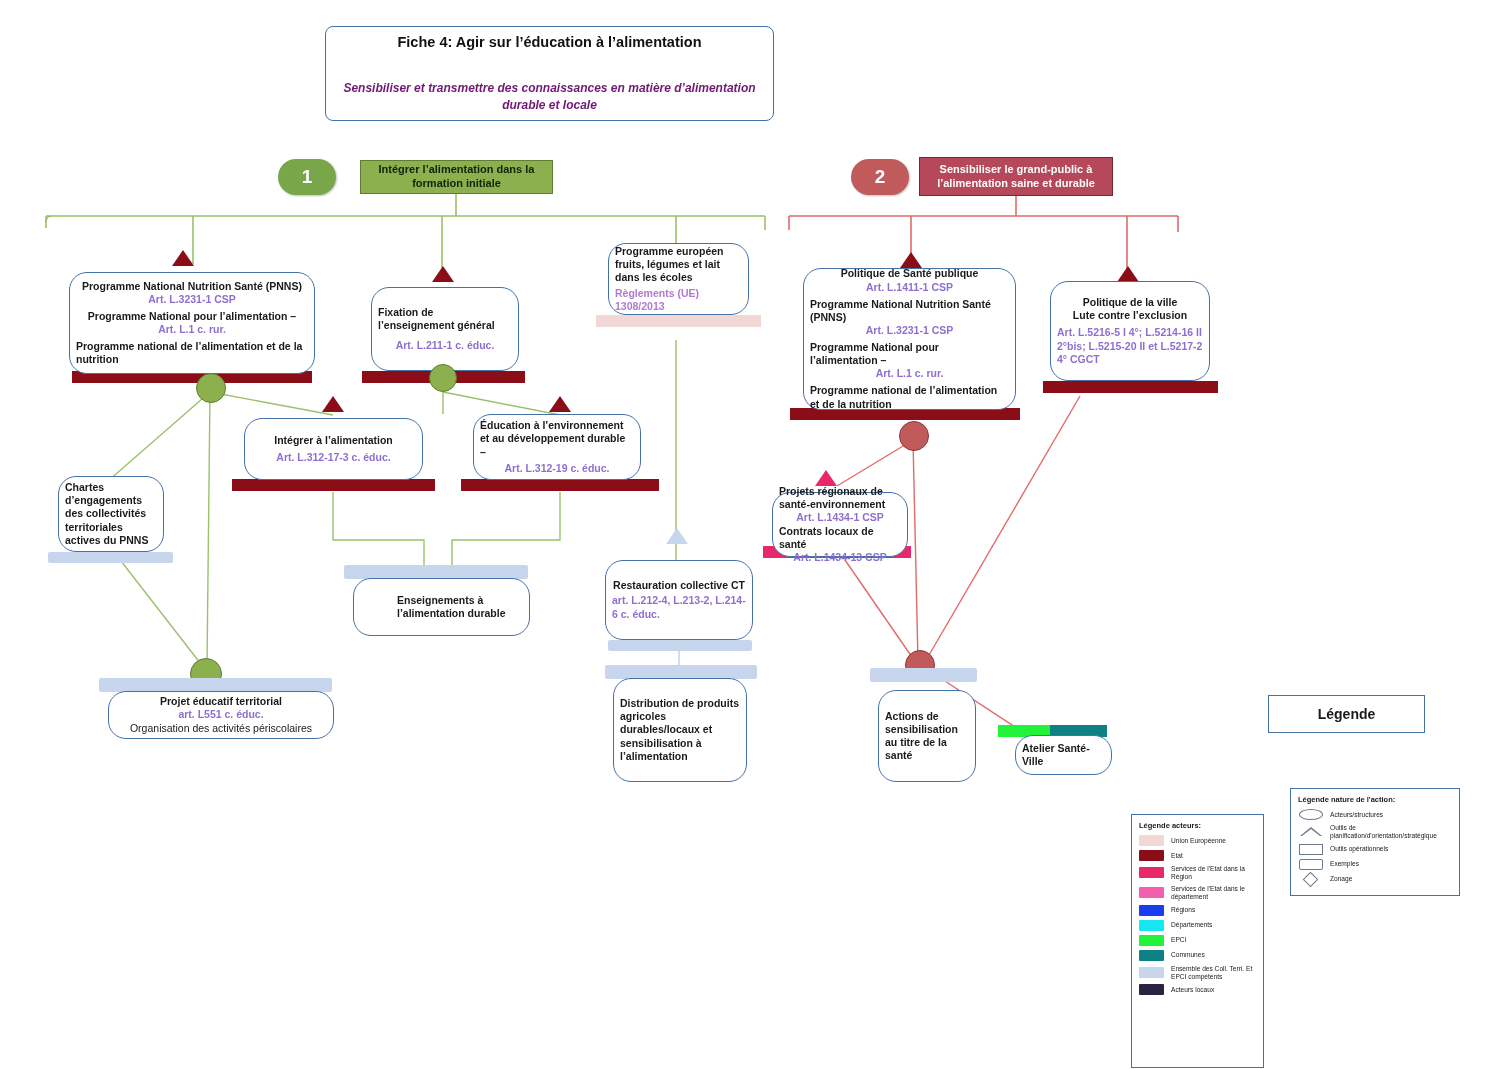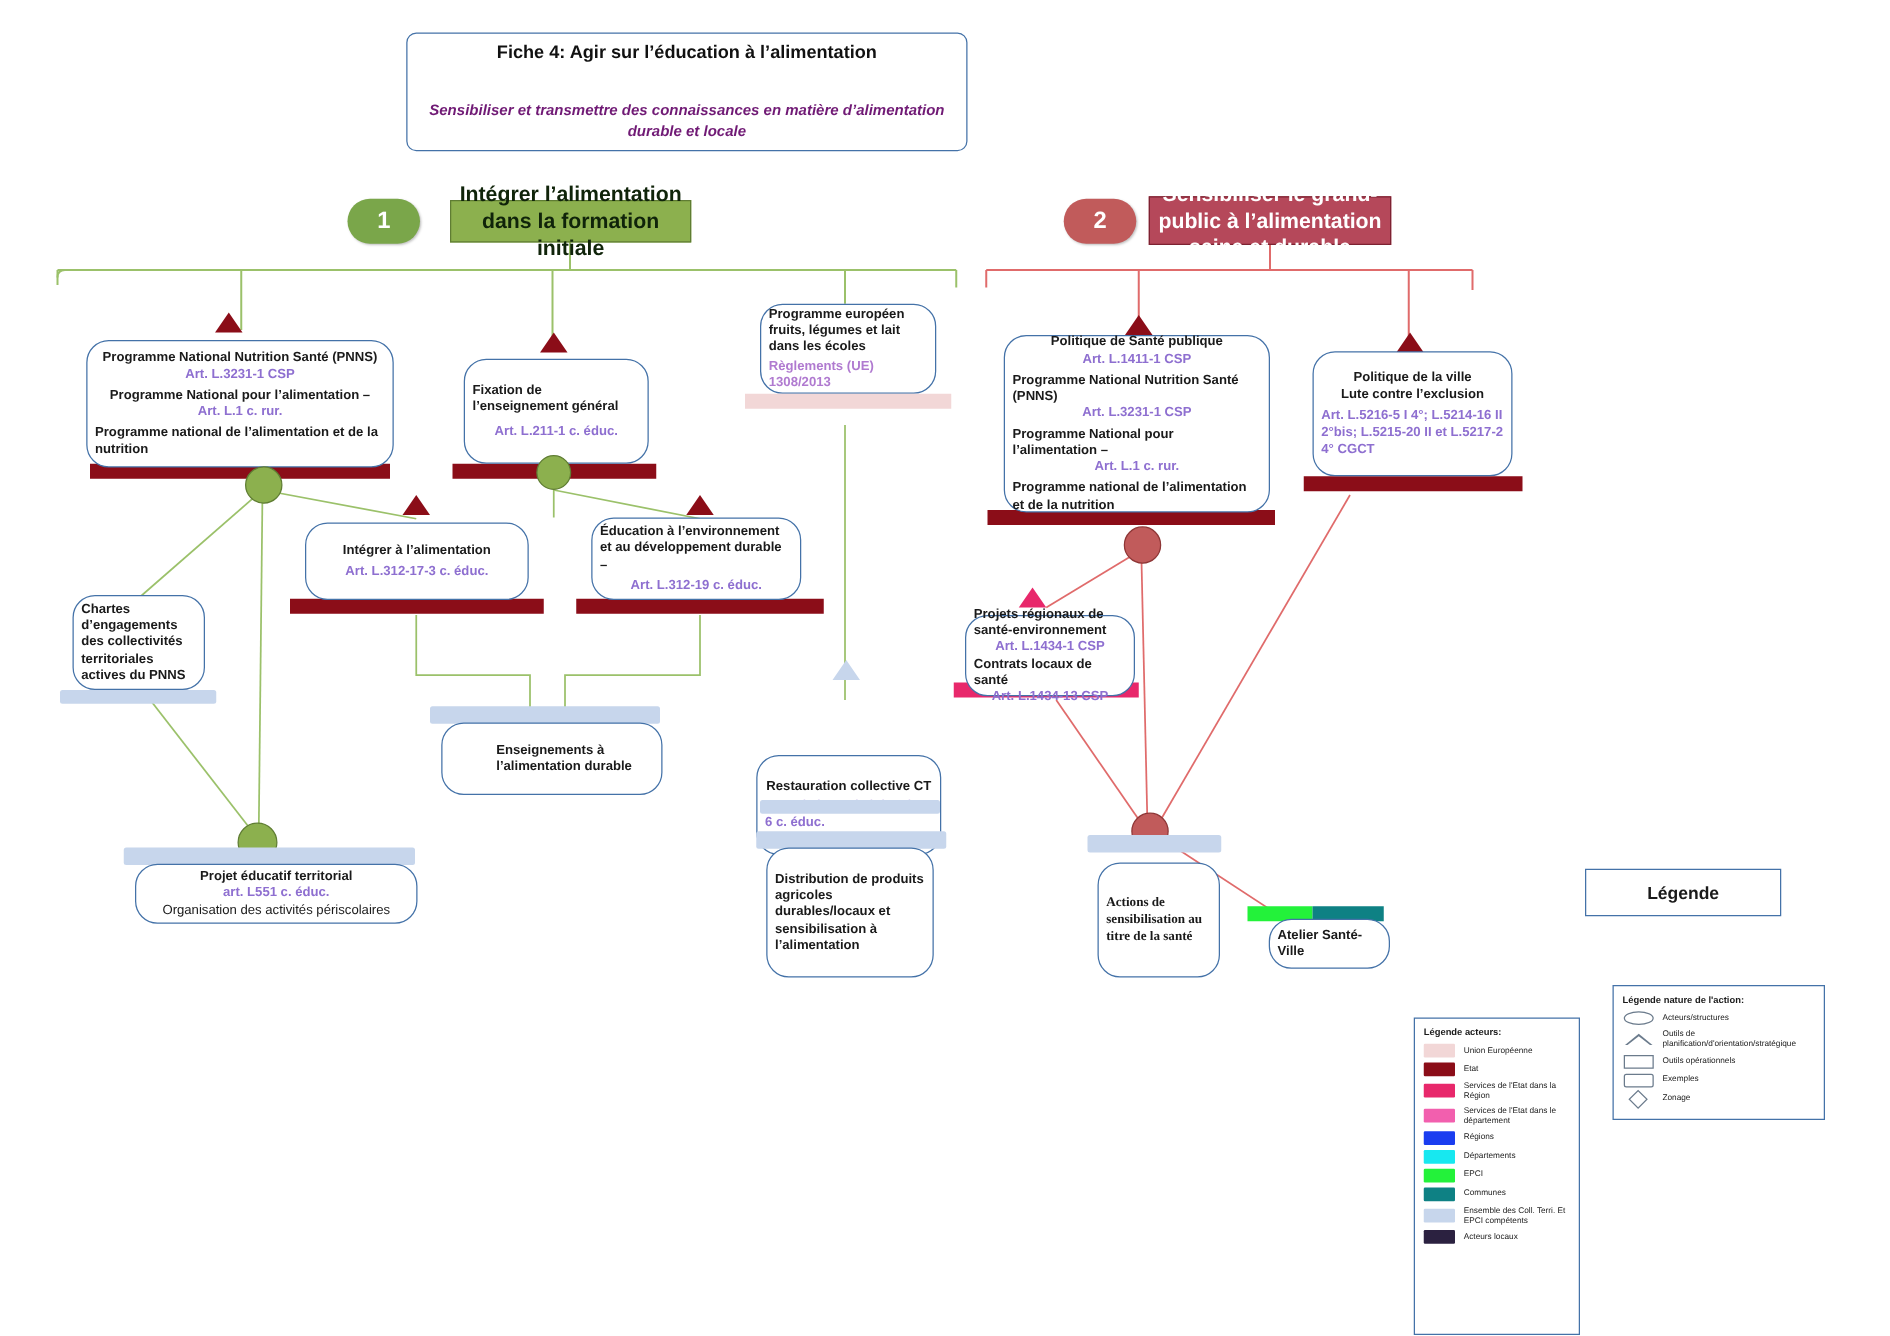--- a/index.html
+++ b/index.html
@@ -25,21 +25,21 @@
   #title-card .s{font-style:italic;font-weight:bold;font-size:12px;color:#701a75;margin-top:10px;text-align:center;line-height:1.35;}
 
   
   .pill{position:absolute;width:58px;height:36px;border-radius:18px;display:flex;align-items:center;
         justify-content:center;color:#fff;font-size:19px;font-weight:bold;}
   .pill.green{background:#7aa64a;box-shadow:1px 1px 2px rgba(0,0,0,.25);}
   .pill.red{background:#c15b5b;box-shadow:1px 1px 2px rgba(0,0,0,.25);}
 
   
   .branchlabel{position:absolute;box-sizing:border-box;display:flex;align-items:center;justify-content:center;
-       text-align:center;font-weight:bold;font-size:17px;line-height:1.25;padding:2px 6px;}
+       text-align:center;font-weight:bold;font-size:11px;line-height:1.25;padding:2px 6px;}
   .branchlabel.green{background:#8cb04e;border:1px solid #5f7d33;color:#10240a;}
   .branchlabel.red{background:#b5485a;border:1px solid #7d2232;color:#ffffff;}
 
   
   .tri{position:absolute;width:0;height:0;border-left:11px solid transparent;border-right:11px solid transparent;}
   .bar{position:absolute;height:12px;}
   .bar:before,.bar:after{content:"";position:absolute;top:0;width:0;height:0;border-top:12px solid transparent;}
   .circle{position:absolute;border-radius:50%;}
 
   .lightbar{position:absolute;height:11px;background:#c7d6ec;border-radius:2px;}
@@ -146,21 +146,21 @@
     <div class="t">Chartes d’engagements des collectivités territoriales actives du PNNS</div>
   </div>
   <div class="lightbar" style="left:48px;top:552px;width:125px;"></div>
 
   <div class="lightbar" style="left:344px;top:565px;width:184px;height:14px;"></div>
   <div class="box" style="left:353px;top:578px;width:177px;height:58px;padding-left:43px;">
     <div class="t">Enseignements à l’alimentation durable</div>
   </div>
 
   <div class="tri" style="left:666px;top:528px;border-bottom:16px solid #c7d6ec;"></div>
-  <div class="box" style="left:605px;top:560px;width:148px;height:80px;margin-top:44px;">
+  <div class="box" style="left:605px;top:560px;width:148px;height:80px;">
     <div class="t">Restauration collective CT</div>
     <div class="r" style="margin-top:2px">art. L.212-4, L.213-2, L.214-6 c. éduc.</div>
   </div>
   <div class="lightbar" style="left:608px;top:640px;width:144px;"></div>
 
   <div class="circle" style="left:190px;top:658px;width:30px;height:30px;background:#8cb04e;border:1px solid #5f7d33;"></div>
   <div class="lightbar" style="left:99px;top:678px;width:233px;height:14px;"></div>
   <div class="box" style="left:108px;top:691px;width:226px;height:48px;">
     <div class="t">Projet éducatif territorial</div>
     <div class="r">art. L551 c. éduc.</div>
@@ -197,21 +197,21 @@
   <div class="bar" style="left:763px;top:546px;width:148px;background:#e8286b;"></div>
   <div class="box" style="left:772px;top:492px;width:136px;height:65px;">
     <div class="t">Projets régionaux de santé-environnement</div>
     <div class="r">Art. L.1434-1 CSP</div>
     <div class="t">Contrats locaux de santé</div>
     <div class="r">Art. L.1434-13 CSP</div>
   </div>
 
   <div class="circle" style="left:905px;top:650px;width:28px;height:28px;background:#c15b5b;border:1px solid #8e3636;"></div>
   <div class="lightbar" style="left:870px;top:668px;width:107px;height:14px;"></div>
-  <div class="box" style="left:878px;top:690px;width:98px;height:92px;font-family:Liberation Serif, serif;">
+  <div class="box" style="left:878px;top:690px;width:98px;height:92px;">
     <div class="t">Actions de sensibilisation au titre de la santé</div>
   </div>
 
   <div class="bar" style="left:998px;top:725px;width:52px;background:#23f23a;"></div>
   <div class="bar" style="left:1050px;top:725px;width:57px;background:#0e8184;"></div>
   <div class="box" style="left:1015px;top:735px;width:97px;height:40px;">
     <div class="t">Atelier Santé-Ville</div>
   </div>
 
   <div id="legend-title">

